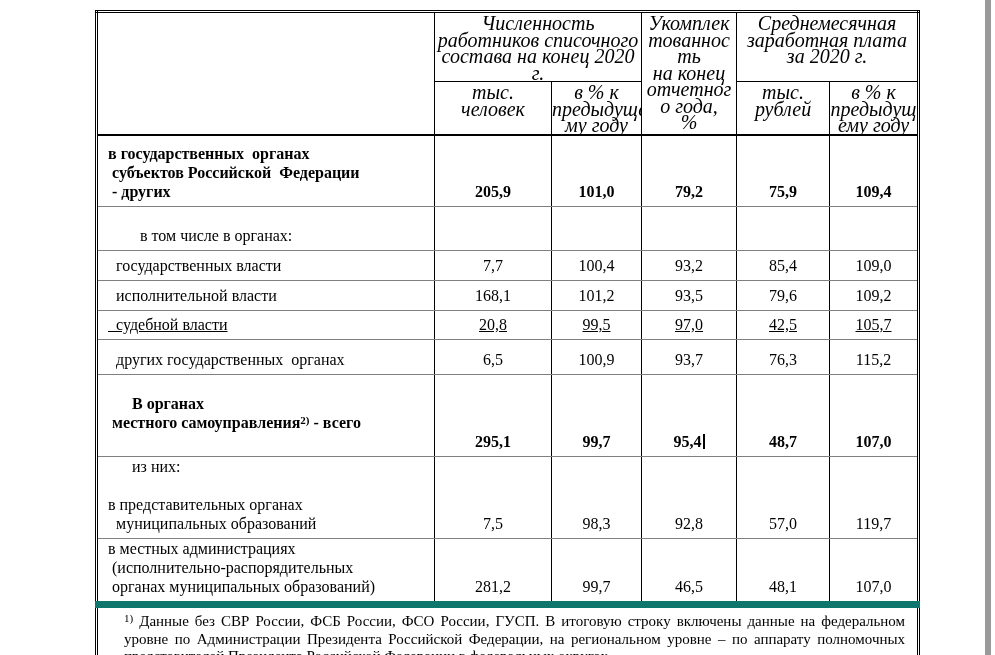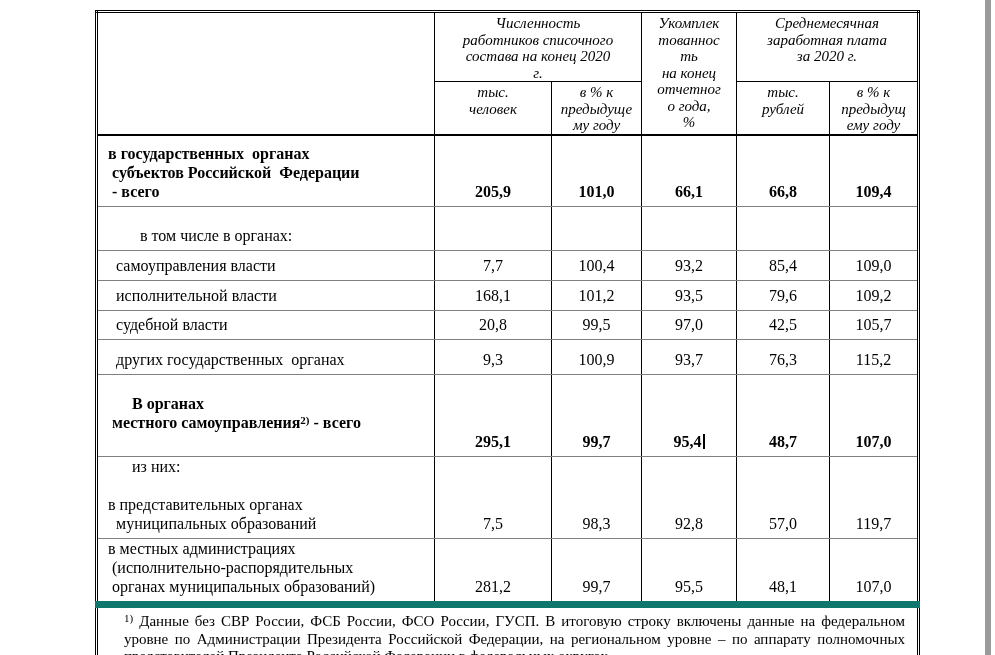--- a/index.html
+++ b/index.html
@@ -8,38 +8,38 @@
     font-family:"Liberation Serif","DejaVu Serif",serif;color:#000;
   }
   .table-wrap{position:absolute;left:95px;top:10px;width:822px;}
   table{border-collapse:collapse;table-layout:fixed;width:822px;border:3px double #000;}
   td,th{padding:0;margin:0;font-weight:normal;overflow:hidden;}
   
   .vr{border-right:1px solid #000;}
   
   .hdr{
     font-style:italic;text-align:center;vertical-align:top;
-    font-size:15px;line-height:16.5px;white-space:pre-line;padding-top:2px;
+    font-size:20px;line-height:16.5px;white-space:pre-line;padding-top:2px;
     border-bottom:1px solid #000;
   }
   .hdr-span{border-bottom:2px solid #000;text-align:center;}
   tr.hrow1{height:65px;} tr.hrow2{height:53px;}
   
   .lbl{
     white-space:pre-wrap;vertical-align:bottom;text-align:left;
     font-size:16px;line-height:19px;padding:0 4px 5px 10px;
   }
   .val{
     vertical-align:bottom;text-align:center;font-size:16px;line-height:19px;padding-bottom:5px;margin-top:20px;
   }
   tr.bold td{font-weight:bold;}
   td.gray-bottom{border-bottom:1px solid #808080;}
   td.black-bottom{border-bottom:7px solid #0f766e;}
   tr.rA{height:72px;} tr.rB{height:44px;} tr.rC{height:30px;} tr.rD{height:30px;}
-  tr.rE{height:29px;} tr.rF{height:35px;} tr.rG{height:53px;} tr.rH{height:79px;} tr.rI{height:64px;}
+  tr.rE{height:29px;text-decoration:underline;} tr.rF{height:35px;} tr.rG{height:53px;} tr.rH{height:79px;} tr.rI{height:64px;}
   sup{font-size:11px;line-height:0;vertical-align:4px;}
   .cursor{display:inline-block;width:2px;height:15px;background:#000;vertical-align:-2px;margin-left:1px;}
   
   .footnote-cell{border-top:2px solid #000;vertical-align:top;padding:5px 12px 0 10px;}
   .footnote{
     font-size:15px;line-height:17.5px;text-align:justify;margin:0 0 9px 16px;
   }
   .page-edge{position:absolute;left:985px;top:0;width:6px;height:655px;background:#9a9a9a;}
 </style>
 </head>
@@ -83,39 +83,39 @@
     <th class="hdr hdr-span vr">тыс.
 рублей</th>
     <th class="hdr hdr-span">в % к
 предыдущ
 ему году</th>
   </tr>
 
   <tr class="rA bold">
     <td class="lbl vr gray-bottom">в государственных  органах
  субъектов Российской  Федерации
- - всего</td>
+ - других</td>
     <td class="val vr gray-bottom">205,9</td>
     <td class="val vr gray-bottom">101,0</td>
-    <td class="val vr gray-bottom">66,1</td>
-    <td class="val vr gray-bottom">66,8</td>
+    <td class="val vr gray-bottom">79,2</td>
+    <td class="val vr gray-bottom">75,9</td>
     <td class="val gray-bottom">109,4</td>
   </tr>
 
   <tr class="rB">
     <td class="lbl vr gray-bottom">        в том числе в органах:</td>
     <td class="val vr gray-bottom"></td>
     <td class="val vr gray-bottom"></td>
     <td class="val vr gray-bottom"></td>
     <td class="val vr gray-bottom"></td>
     <td class="val gray-bottom"></td>
   </tr>
 
   <tr class="rC">
-    <td class="lbl vr gray-bottom">  самоуправления власти</td>
+    <td class="lbl vr gray-bottom">  государственных власти</td>
     <td class="val vr gray-bottom">7,7</td>
     <td class="val vr gray-bottom">100,4</td>
     <td class="val vr gray-bottom">93,2</td>
     <td class="val vr gray-bottom">85,4</td>
     <td class="val gray-bottom">109,0</td>
   </tr>
 
   <tr class="rD">
     <td class="lbl vr gray-bottom">  исполнительной власти</td>
     <td class="val vr gray-bottom">168,1</td>
@@ -129,21 +129,21 @@
     <td class="lbl vr gray-bottom">  судебной власти</td>
     <td class="val vr gray-bottom">20,8</td>
     <td class="val vr gray-bottom">99,5</td>
     <td class="val vr gray-bottom">97,0</td>
     <td class="val vr gray-bottom">42,5</td>
     <td class="val gray-bottom">105,7</td>
   </tr>
 
   <tr class="rF">
     <td class="lbl vr gray-bottom">  других государственных  органах</td>
-    <td class="val vr gray-bottom">9,3</td>
+    <td class="val vr gray-bottom">6,5</td>
     <td class="val vr gray-bottom">100,9</td>
     <td class="val vr gray-bottom">93,7</td>
     <td class="val vr gray-bottom">76,3</td>
     <td class="val gray-bottom">115,2</td>
   </tr>
 
   <tr class="rG bold">
     <td class="lbl vr gray-bottom">
       <span>В органах
  местного самоуправления</span><sup>2)</sup><span> - всего</span>
@@ -168,21 +168,21 @@
     <td class="val vr gray-bottom">57,0</td>
     <td class="val gray-bottom">119,7</td>
   </tr>
 
   <tr class="rI">
     <td class="lbl vr black-bottom">в местных администрациях
  (исполнительно-распорядительных
  органах муниципальных образований)</td>
     <td class="val vr black-bottom">281,2</td>
     <td class="val vr black-bottom">99,7</td>
-    <td class="val vr black-bottom">95,5</td>
+    <td class="val vr black-bottom">46,5</td>
     <td class="val vr black-bottom">48,1</td>
     <td class="val black-bottom">107,0</td>
   </tr>
 
   <tr>
     <td class="footnote-cell" colspan="6">
       <p class="footnote"><sup>1)</sup><span> Данные без СВР России, ФСБ России, ФСО России, ГУСП. В итоговую строку включены данные на федеральном уровне по Администрации Президента Российской Федерации, на региональном уровне – по аппарату полномочных представителей Президента Российской Федерации в федеральных округах.</span></p>
 
     </td>
   </tr>

